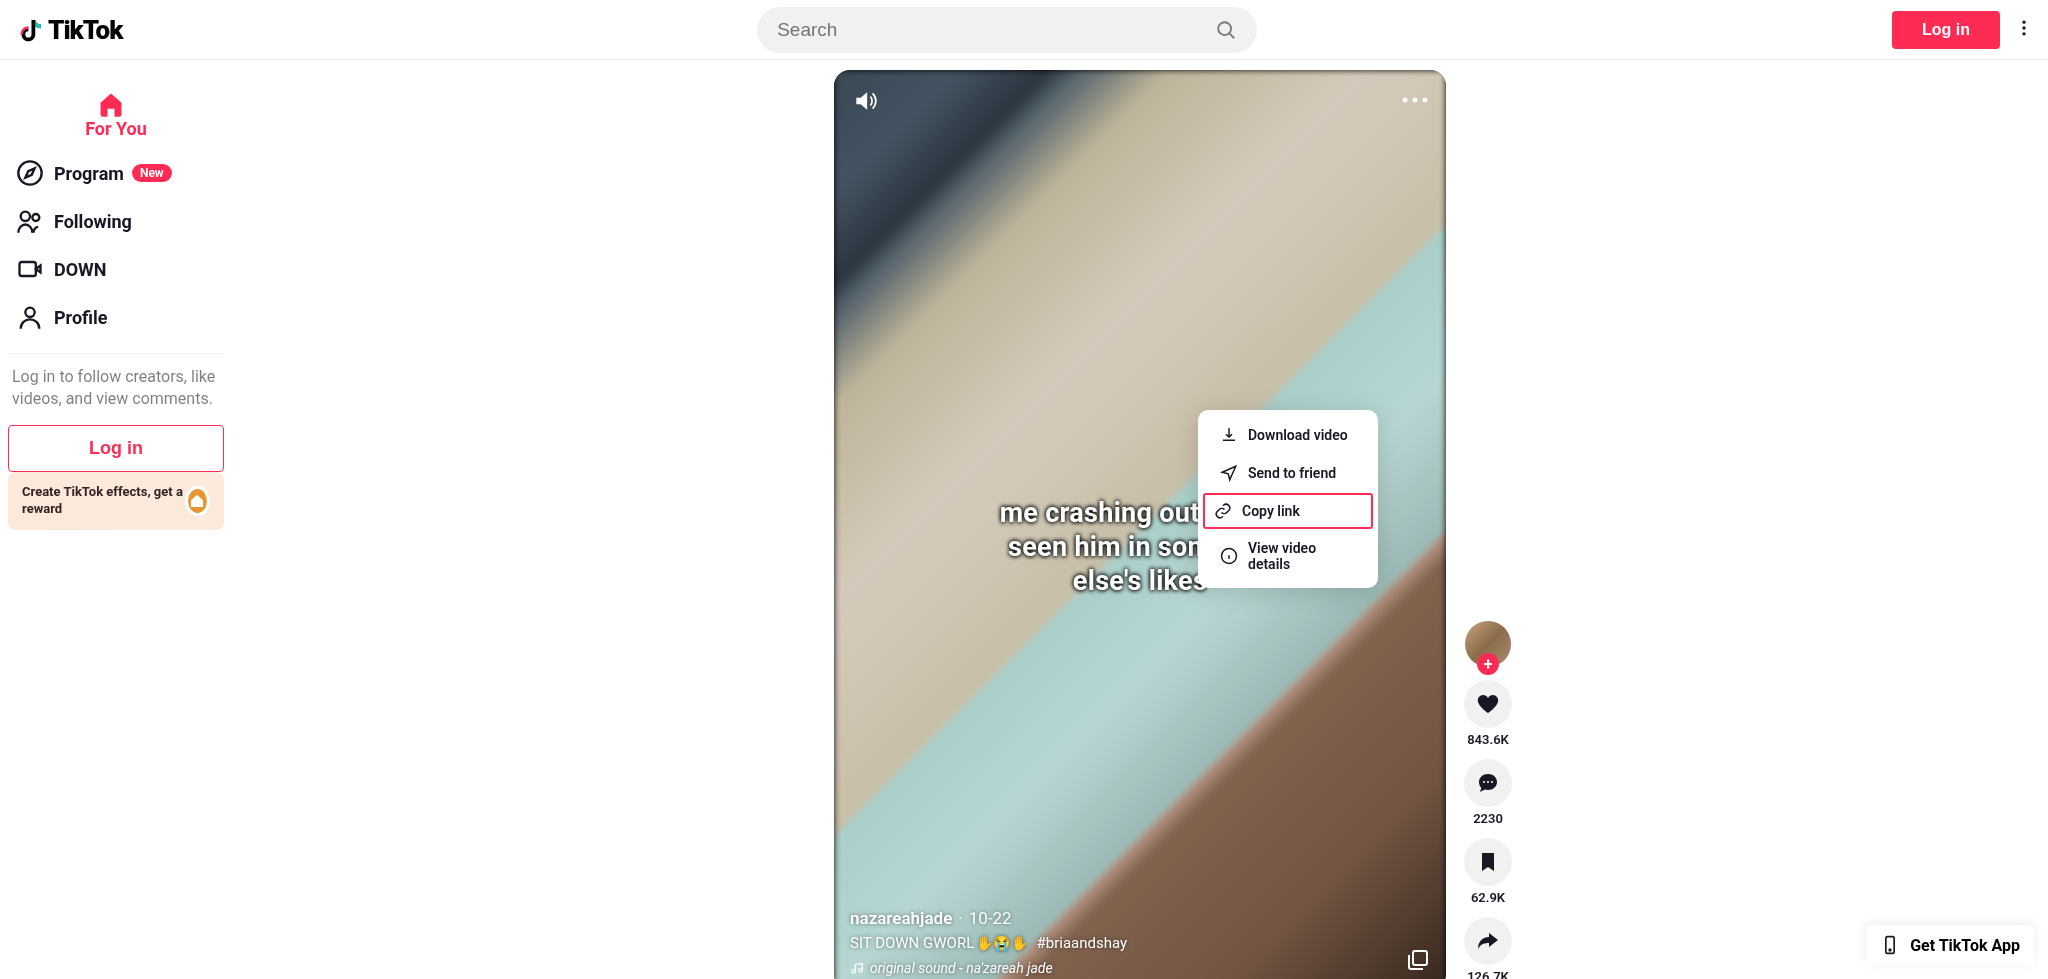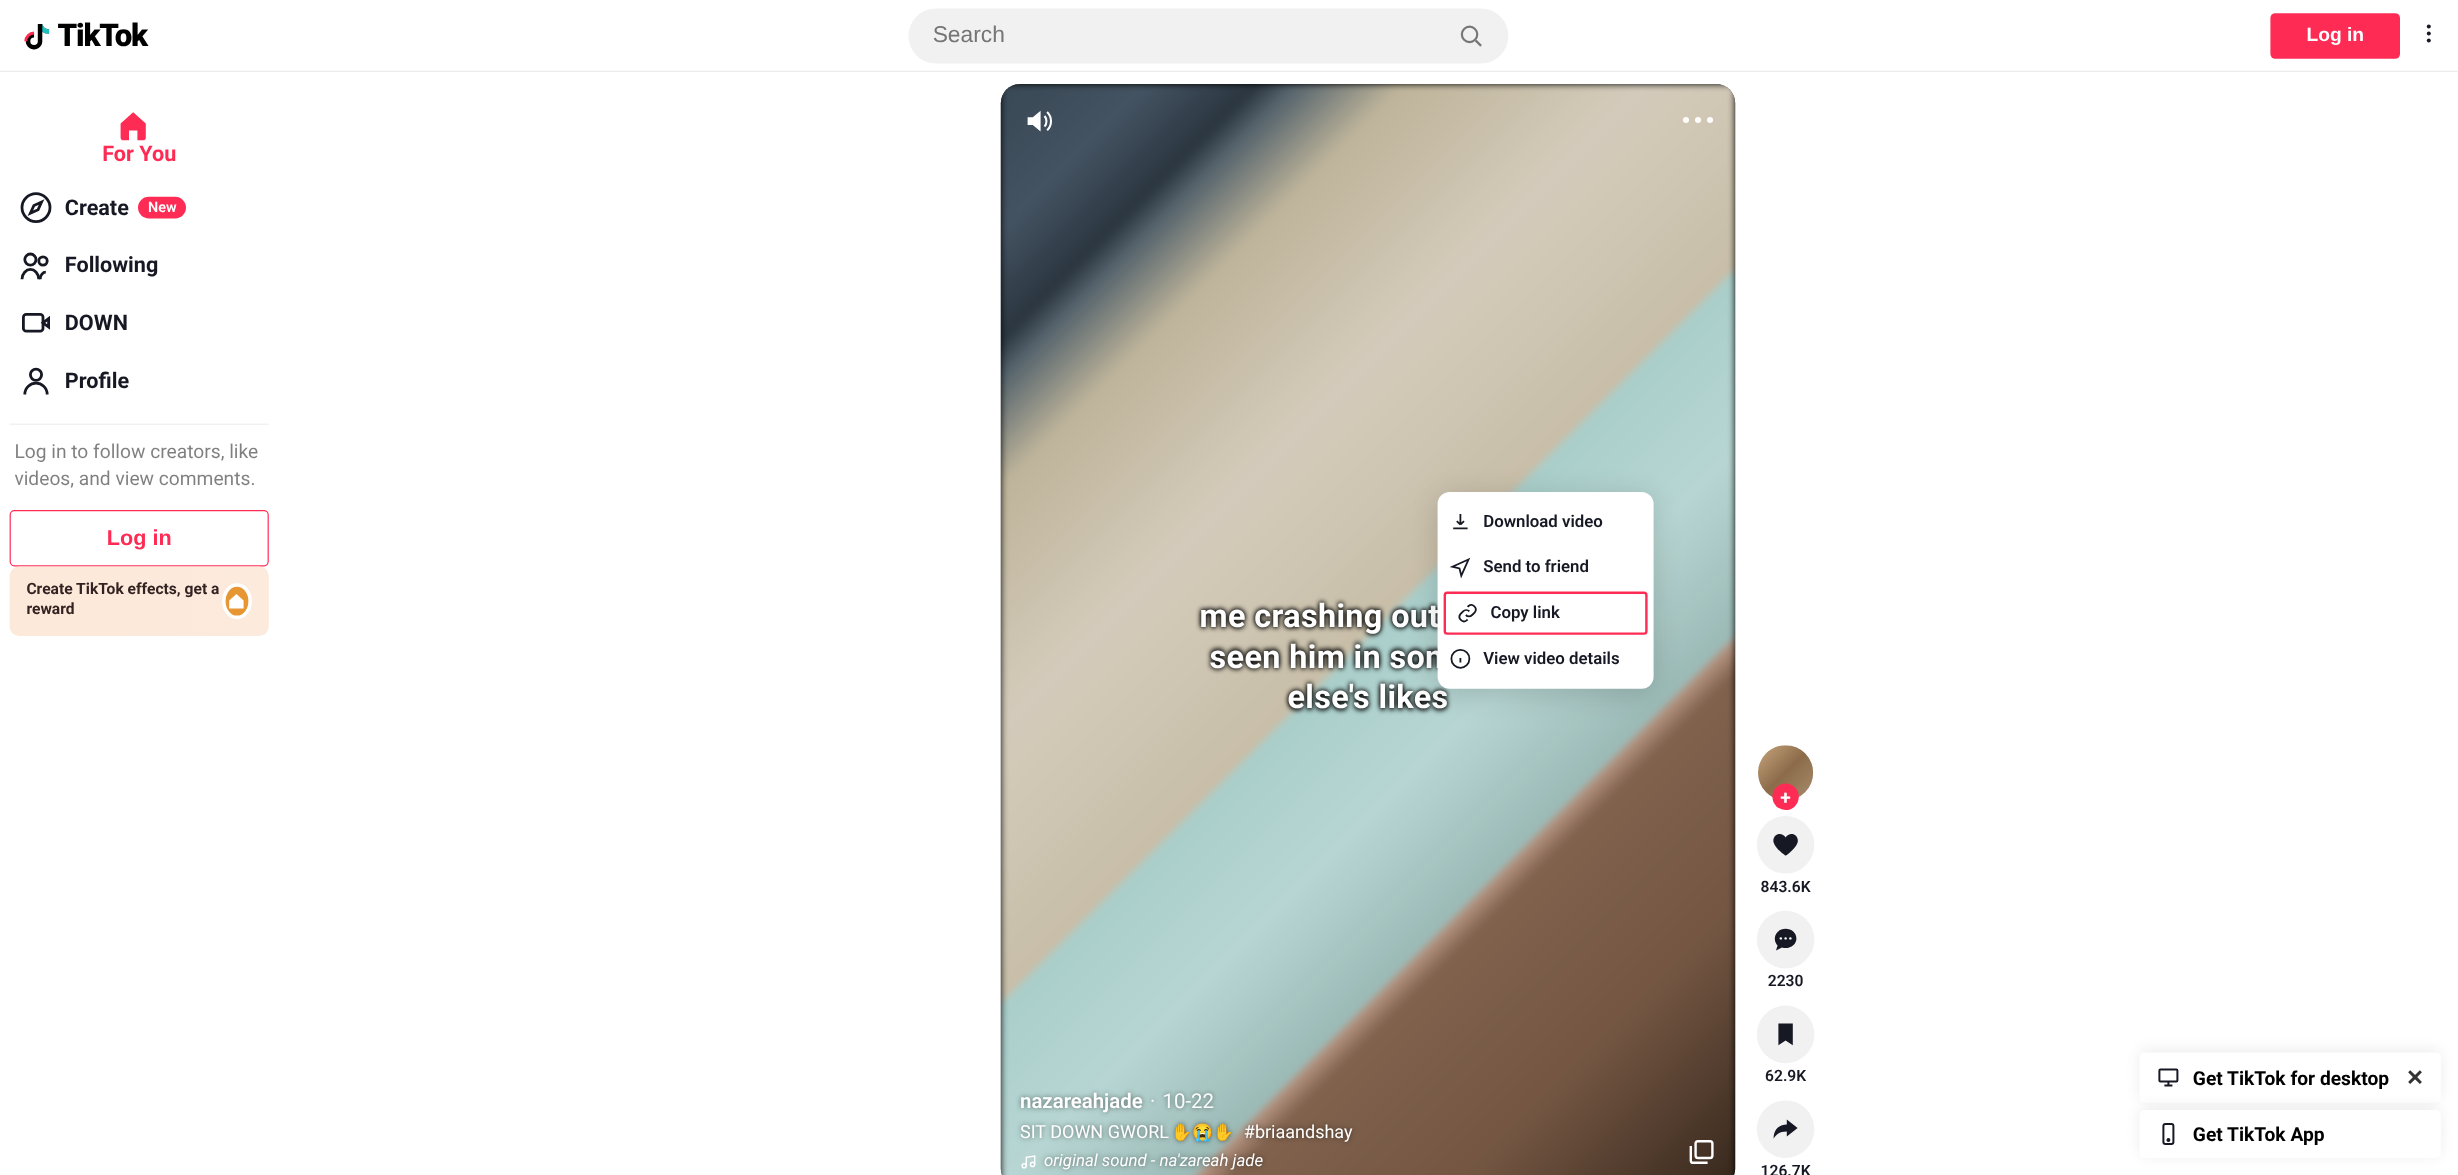--- a/index.html
+++ b/index.html
@@ -46,21 +46,21 @@
 .video-meta .sound { font-size:14px; margin-top:8px; display:flex; align-items:center;font-style:italic; }
 .video-meta .sound svg{width:14px;height:14px;margin-right:6px;}
 .multi-clip-icon { position:absolute; bottom:18px; right:16px; width:24px; height:24px; }
 .action-rail { position:absolute; display:flex; flex-direction:column; align-items:center; gap:12px; }
 .avatar { width:48px; height:48px; border-radius:50%; background:linear-gradient(135deg,#c8a57d,#8b6b4a,#a98e6d); border:1px solid #fff; position:relative; }
 .follow-plus { position:absolute; bottom:-8px; left:50%; transform:translateX(-50%); width:22px; height:22px; background:#fe2c55; border-radius:50%; display:flex; align-items:center; justify-content:center; color:#fff; font-weight:bold; font-size:16px; }
 .action-btn { width:48px; height:48px; border-radius:50%; background:#f1f1f2; display:flex; align-items:center; justify-content:center; cursor:pointer; }
 .action-btn svg{width:24px;height:24px;}
 .action-count { font-size:13px; font-weight:600; color:#161823; margin-top:4px; text-align:center; }
 .context-menu { position:absolute; background:#fff; border-radius:10px; box-shadow:0 4px 24px rgba(0,0,0,.15); padding:6px 0; width:180px; z-index:30; }
-.ctx-item { padding:10px 10px; display:flex; align-items:center; font-size:14px; font-weight:600; color:#161823; cursor:pointer; }
+.ctx-item { padding:10px 22px; display:flex; align-items:center; font-size:14px; font-weight:600; color:#161823; cursor:pointer; }
 .ctx-item svg{width:18px;height:18px;margin-right:10px;flex-shrink:0;}
 .ctx-item.highlighted { outline:2px solid #fe2c55; outline-offset:-3px; border-radius:4px; margin:0 4px; padding:10px 12px; }
 .bottom-right { position:fixed; bottom:14px; right:14px; display:flex; flex-direction:column; gap:6px; }
 .br-item { background:#fff; box-shadow:0 -2px 12px rgba(0,0,0,.08); padding:10px 14px; display:flex; align-items:center; font-size:16px; font-weight:700; border-radius:4px; }
 .br-item svg { width:20px; height:20px; margin-right:10px; }
 .br-close { margin-left:14px; cursor:pointer; font-size:18px; color:#333; }
 </style>
 </head>
 <body>
 
@@ -102,21 +102,21 @@
         </span>
       <span>For You</span>
     </div>
     <div class="nav-item">
       <span class="ico">
           <svg viewBox="0 0 24 24" fill="none" stroke="#161823" stroke-width="2">
             <circle cx="12" cy="12" r="10"></circle>
             <path d="M16 8l-2.5 5.5L8 16l2.5-5.5L16 8z"></path>
           </svg>
         </span>
-      <span>Create</span>
+      <span>Program</span>
       <span class="badge-new">New</span>
     </div>
     <div class="nav-item">
       <span class="ico">
           <svg viewBox="0 0 24 24" fill="none" stroke="#161823" stroke-width="2">
             <circle cx="8" cy="8" r="4"></circle>
             <path d="M2 22c0-4 3-7 6-7s6 3 6 7"></path>
             <circle cx="17" cy="9" r="3"></circle>
             <path d="M15 22c0-3 2-5 4-5"></path>
           </svg>
@@ -263,26 +263,18 @@
         </div>
         <div class="action-count">126.7K</div>
       </div>
     </div>
   </div>
 </div>
 
 <div class="bottom-right">
   <div class="br-item">
     <svg viewBox="0 0 24 24" fill="none" stroke="#161823" stroke-width="2">
-        <rect x="3" y="4" width="18" height="12" rx="1"></rect>
-        <path d="M8 20h8M12 16v4"></path>
-      </svg>
-    <span>Get TikTok for desktop</span>
-    <span class="br-close">✕</span>
-  </div>
-  <div class="br-item">
-    <svg viewBox="0 0 24 24" fill="none" stroke="#161823" stroke-width="2">
         <rect x="7" y="2" width="10" height="20" rx="2"></rect>
         <circle cx="12" cy="18" r="1"></circle>
       </svg>
     <span>Get TikTok App</span>
   </div>
 </div>
 
 </body></html>

